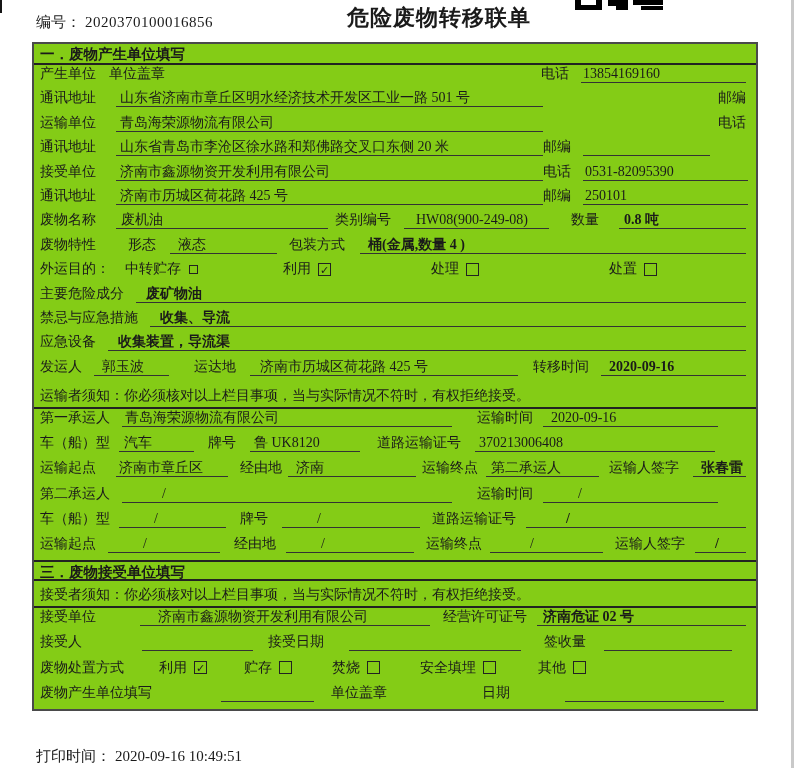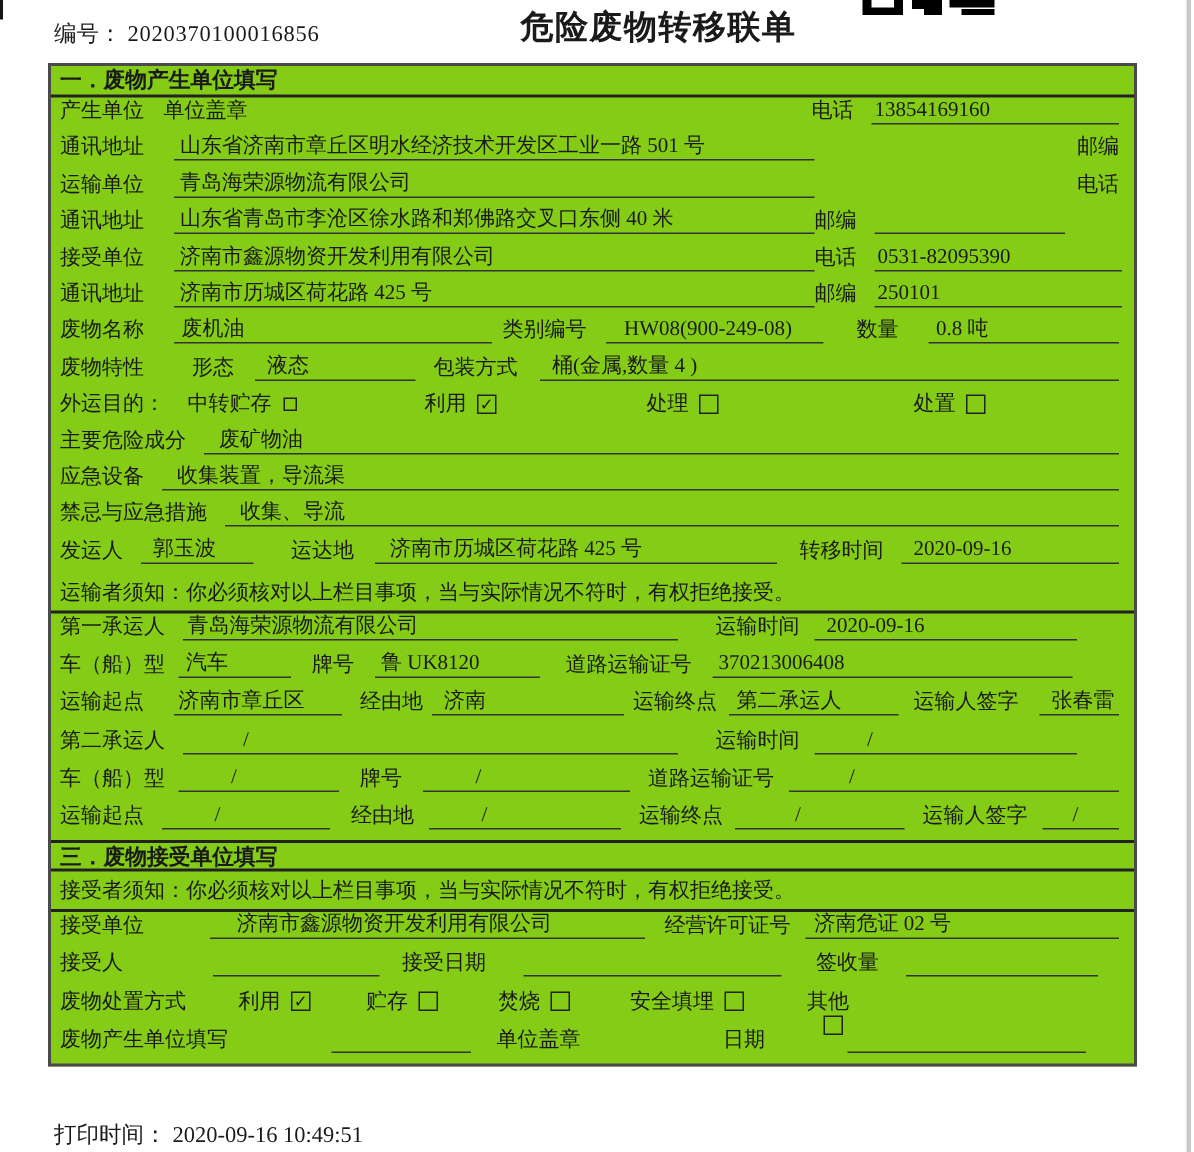--- a/index.html
+++ b/index.html
@@ -36,21 +36,21 @@
     border-bottom:2px solid #222; white-space:nowrap; }
 
   .frow { display:flex; align-items:flex-start; padding:0 10px 0 6px;
     font-size:14px; white-space:nowrap; }
   .s1 .frow { height:24.4px; }
   .s2 .frow, .s3 .frow { height:25.2px; }
 
   .lbl { display:inline-block; white-space:nowrap; flex:0 0 auto; }
   .val { display:inline-block; border-bottom:1px solid #333; height:18px; line-height:18px;
     white-space:nowrap; flex:0 0 auto; }
-  .grow { flex:1 1 auto; }
+  .grow { flex:1 1 auto;font-weight:bold; }
   .spacer { flex:1 1 auto; }
 
   .ind20 { padding-left:20px; } .ind35 { padding-left:35px; } .ind40 { padding-left:40px; }
 
   
   .cbi { display:inline-flex; align-items:center; flex:0 0 auto; }
   .cb { display:inline-block; width:13px; height:13px; border:1px solid #222;
     margin-left:7px; font-size:11px; line-height:12px; text-align:center; }
   .cb-sm { width:9px; height:9px; margin-left:8px; }
 
@@ -102,21 +102,21 @@
 
       <div class="frow">
         <span class="lbl">运输单位</span>
         <span class="val" style="margin-left:20px; width:427px; padding-left:4px;">青岛海荣源物流有限公司</span>
         <span class="spacer"></span>
         <span class="lbl">电话</span>
       </div>
 
       <div class="frow">
         <span class="lbl">通讯地址</span>
-        <span class="val" style="margin-left:20px; width:427px; padding-left:4px;">山东省青岛市李沧区徐水路和郑佛路交叉口东侧 40 米</span>
+        <span class="val" style="margin-left:20px; width:427px; padding-left:4px;">山东省青岛市李沧区徐水路和郑佛路交叉口东侧 20 米</span>
         <span class="spacer"></span>
         <span class="lbl">邮编</span>
         <span class="val" style="margin-left:12px; width:127px;"></span>
         <span style="width:38px; flex:0 0 auto;"></span>
       </div>
 
       <div class="frow">
         <span class="lbl">接受单位</span>
         <span class="val" style="margin-left:20px; width:427px; padding-left:4px;">济南市鑫源物资开发利用有限公司</span>
         <span class="spacer"></span>
@@ -168,27 +168,27 @@
           <span class="cb"></span>
         </span>
       </div>
 
       <div class="frow">
         <span class="lbl">主要危险成分</span>
         <span class="val grow" style="margin-left:12px; padding-left:10px;">废矿物油</span>
       </div>
 
       <div class="frow">
+        <span class="lbl">禁忌与应急措施</span>
+        <span class="val grow" style="margin-left:12px; padding-left:10px;">收集、导流</span>
+      </div>
+
+      <div class="frow">
         <span class="lbl">应急设备</span>
         <span class="val grow" style="margin-left:12px; padding-left:10px;">收集装置，导流渠</span>
-      </div>
-
-      <div class="frow">
-        <span class="lbl">禁忌与应急措施</span>
-        <span class="val grow" style="margin-left:12px; padding-left:10px;">收集、导流</span>
       </div>
 
       <div class="frow">
         <span class="lbl">发运人</span>
         <span class="val" style="margin-left:12px; width:75px; padding-left:8px;">郭玉波</span>
         <span class="lbl" style="margin-left:25px;">运达地</span>
         <span class="val" style="margin-left:14px; width:268px; padding-left:10px;">济南市历城区荷花路 425 号</span>
         <span class="lbl" style="margin-left:15px;">转移时间</span>
         <span class="val grow" style="margin-left:12px; padding-left:8px;">2020-09-16</span>
       </div>
@@ -287,21 +287,21 @@
           <span class="cb"></span>
         </span>
         <span class="cbi" style="margin-left:40px;">
           <span>焚烧</span>
           <span class="cb"></span>
         </span>
         <span class="cbi" style="margin-left:40px;">
           <span>安全填埋</span>
           <span class="cb"></span>
         </span>
-        <span class="cbi" style="margin-left:42px;flex-direction:column;">
+        <span class="cbi" style="margin-left:42px;">
           <span>其他</span>
           <span class="cb"></span>
         </span>
       </div>
 
       <div class="frow">
         <span class="lbl">废物产生单位填写</span>
         <span class="val" style="margin-left:69px; width:93px;"></span>
         <span class="lbl" style="margin-left:17px;">单位盖章</span>
         <span class="lbl" style="margin-left:95px;">日期</span>

